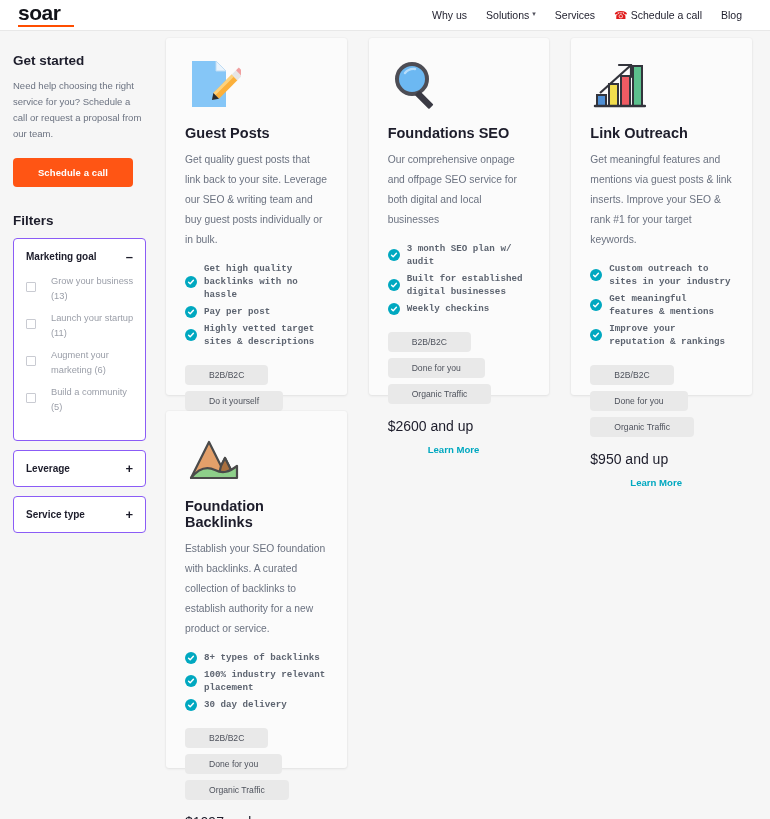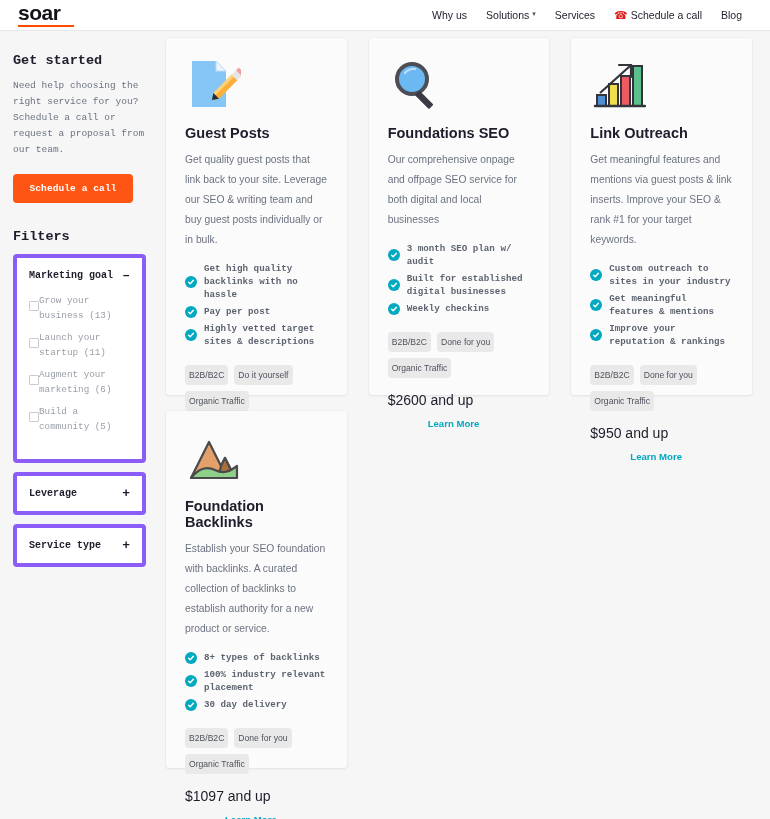--- a/index.html
+++ b/index.html
@@ -41,52 +41,51 @@
   .phone-ico { color: #e01b1b; font-size: 11px; line-height: 1; }
 
   
   .body-wrap { display: flex; padding: 0; height: 778px; }
 
   
   .sidebar {
     width: 160px;
     padding: 22px 14px 0 13px;
     flex: 0 0 160px;
-    font-family: Liberation Mono, monospace;
   }
   .side-title {
     font-size: 13.5px; font-weight: 700; color: #1d1d2b; margin-bottom: 10px;
   }
   .side-desc {
     font-size: 9.5px; line-height: 16px; color: #6b7280; margin-bottom: 16px;
   }
   .cta-btn {
     display: block; width: 120px; height: 29px;
     background: #ff5514; color: #fff;
     border: none; border-radius: 4px;
     font-family: inherit; font-size: 9.5px; font-weight: 700;
     cursor: pointer; letter-spacing: .1px;
   }
   .filters-title {
     font-size: 13.5px; font-weight: 700; color: #1d1d2b;
     margin: 26px 0 10px 0;
   }
   .filter-box {
-    background: #fff; border: 4px solid #8b5cf6; border-radius: 4px;
+    background: #fff; border: 1px solid #8b5cf6; border-radius: 4px;
     margin-bottom: 9px;
   }
   .filter-head {
     display: flex; align-items: center; justify-content: space-between;
     padding: 11px 12px; cursor: pointer;
   }
   .filter-head-label { font-size: 10px; font-weight: 700; color: #1d1d2b; }
   .filter-sign { font-size: 13px; color: #1d1d2b; font-weight: 700; line-height: 1; }
   .filter-opts { padding: 0 10px 18px 12px; }
   .opt-row {
-    display: flex; align-items: flex-start; gap: 0;
+    display: flex; align-items: flex-start; gap: 15px;
     margin-bottom: 7px; cursor: pointer;
   }
   .cbox {
     width: 10px; height: 10px; border: 1px solid #c9cbd2;
     background: #fff; border-radius: 1px; flex: 0 0 10px;
     margin-top: 8px;
   }
   .opt-label { font-size: 9.3px; line-height: 15px; color: #9a9ea8; }
 
   
@@ -118,21 +117,21 @@
   .check {
     width: 12px; height: 12px; border-radius: 50%;
     background: #00a8c0; flex: 0 0 12px;
     display: flex; align-items: center; justify-content: center;
   }
   .check svg { display: block; }
   .feat-text { font-size: 9.2px; color: #5d6470; font-weight: 600; line-height: 13px; }
   .tags { display: flex; gap: 6px; flex-wrap: wrap; margin-bottom: 14px; }
   .tag {
     background: #e9e9e9; color: #4e525c;
-    font-size: 8.6px; padding: 5px 4px; border-radius: 4px;
+    font-size: 8.6px; padding: 5px 24px; border-radius: 4px;
     white-space: nowrap;
   }
   .price {
     font-size: 14px; font-weight: 400; color: #1d1d2b;
     margin-top: auto; margin-bottom: 10px;
   }
   .learn {
     font-size: 9.6px; color: #00a8c0; font-weight: 600;
     text-decoration: none; cursor: pointer; display: inline-block; padding-left: 40px;
   }

